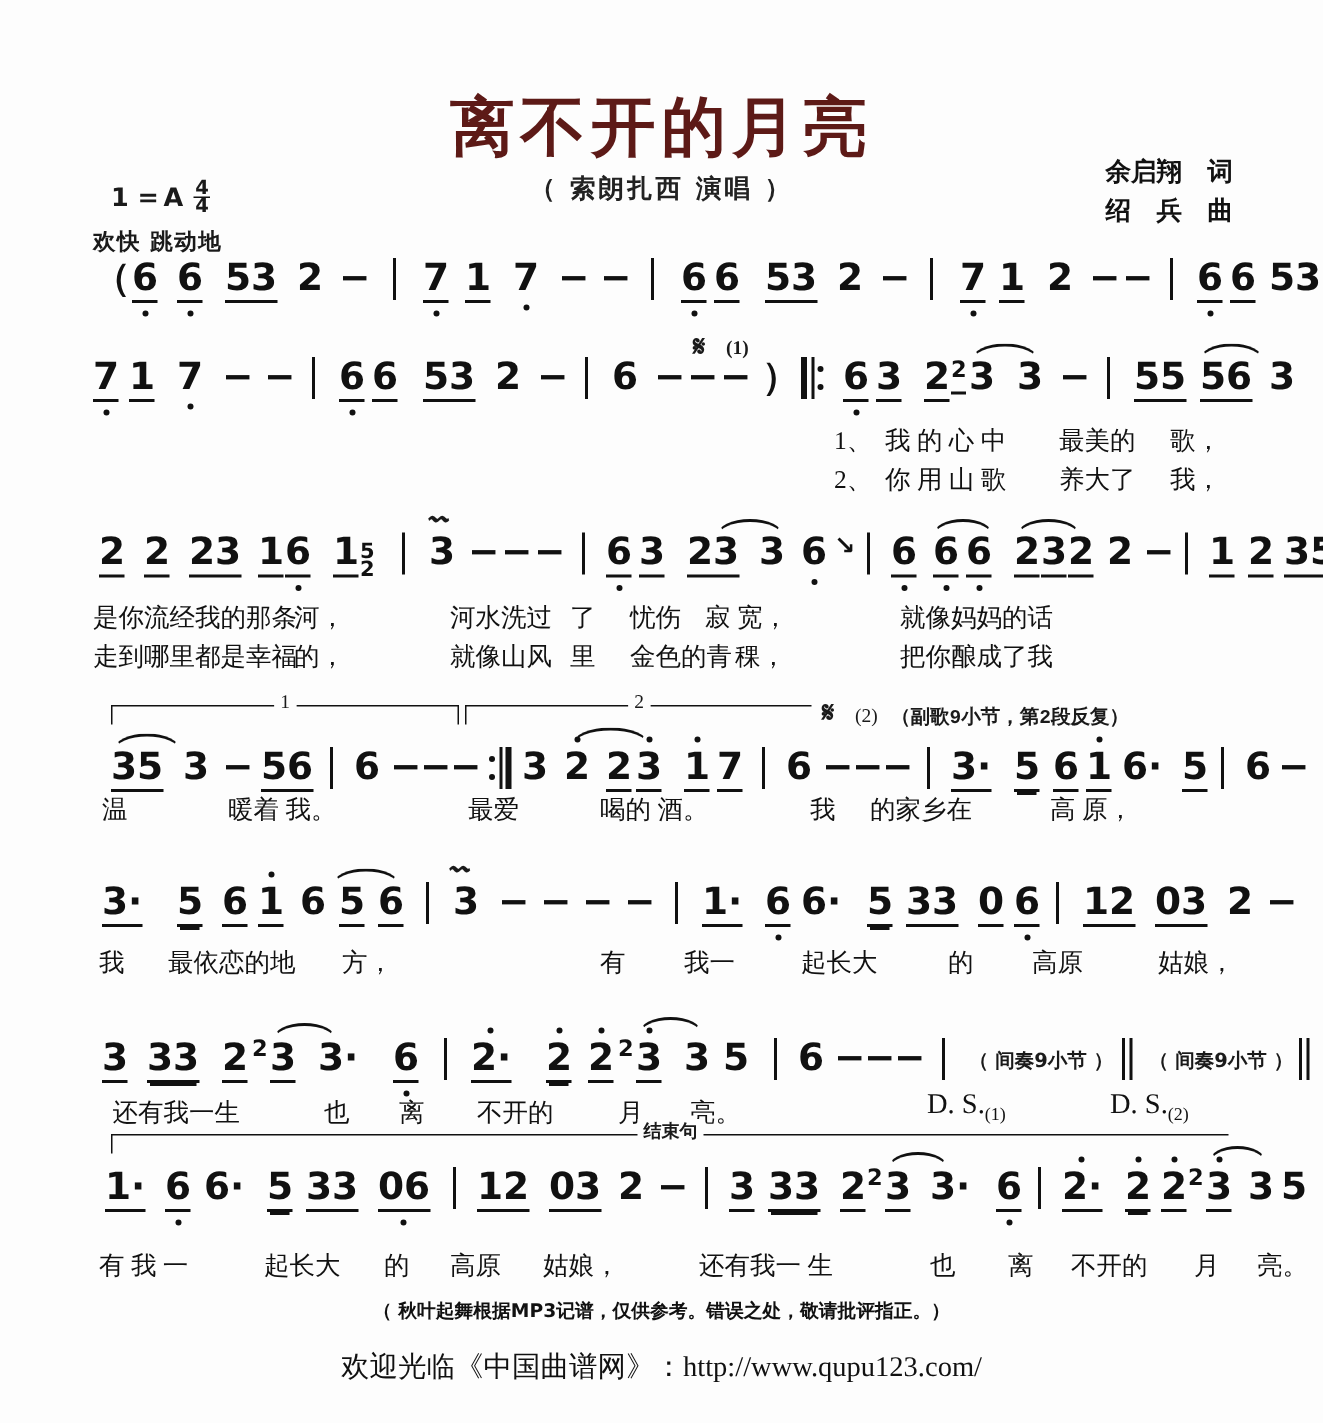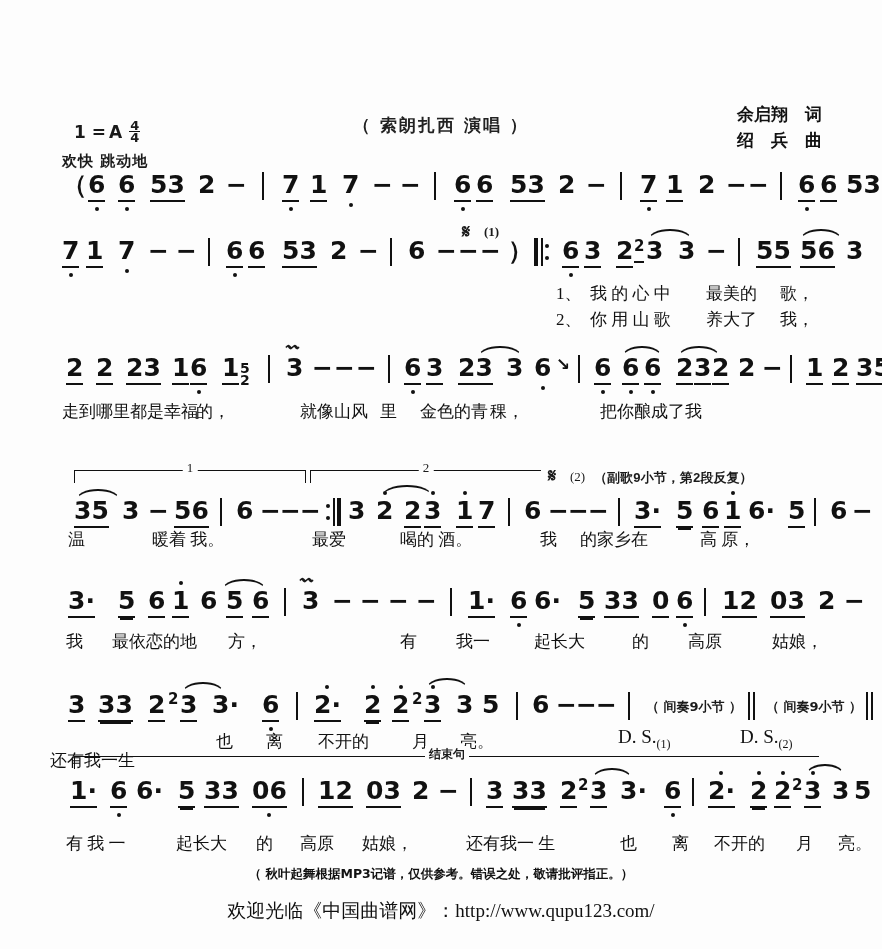--- a/index.html
+++ b/index.html
@@ -250,20 +250,21 @@
     font-family: "Liberation Serif", serif;
     font-size: 19px;
     color: #111;
   }
 </style>
 </head>
 <body>
 
 <div id="sheet">
 
+  <div class="title">离不开的月亮</div>
   <div class="subtitle">（ 索朗扎西 演唱 ）</div>
 
   <div class="credits">
     <div class="row">余启翔　词</div>
     <div class="row">绍　兵　曲</div>
   </div>
 
   <div class="keysig">
     <span>1 =</span>
     <span>A</span>
@@ -418,20 +419,29 @@
       <span class="bar" style="left:790px;"></span>
 
       <span class="n u1" style="left:806px;">1</span>
       <span class="n u1" style="left:832px;">2</span>
       <span class="n u1" style="left:856px;">35</span>
     </div>
   </div>
 
   <div class="system" style="top:400px;">
     <div class="lyric-row">
+      <span class="abs" style="left:62px;">是你流经我的那条</span>
+      <span class="abs" style="left:196px;">河，</span>
+      <span class="abs" style="left:300px;">河水洗过</span>
+      <span class="abs" style="left:380px;">了</span>
+      <span class="abs" style="left:420px;">忧伤</span>
+      <span class="abs" style="left:470px;">寂 宽，</span>
+      <span class="abs" style="left:600px;">就像妈妈的话</span>
+    </div>
+    <div class="lyric-row">
       <span class="abs" style="left:62px;">走到哪里都是幸福</span>
       <span class="abs" style="left:196px;">的，</span>
       <span class="abs" style="left:300px;">就像山风</span>
       <span class="abs" style="left:380px;">里</span>
       <span class="abs" style="left:420px;">金色的青</span>
       <span class="abs" style="left:490px;">稞，</span>
       <span class="abs" style="left:600px;">把你酿成了我</span>
     </div>
   </div>
 
@@ -594,21 +604,21 @@
       <span class="boxnote" style="left:766px; top:6px;">（ 间奏9小节 ）</span>
       <span class="dbar" style="left:866px; width:8px;">
         <i style="left:0;"></i>
           <i style="left:5px;"></i>
       </span>
     </div>
   </div>
 
   <div class="system" style="top:730px;">
     <div class="lyric-row">
-      <span class="abs" style="left:50px;margin-top:19px;">还有我一生</span>
+      <span class="abs" style="left:75px;">还有我一生</span>
       <span class="abs" style="left:216px;">也</span>
       <span class="abs" style="left:266px;">离</span>
       <span class="abs" style="left:318px;">不开的</span>
       <span class="abs" style="left:412px;">月</span>
       <span class="abs" style="left:460px;">亮。</span>
       <span class="ds" style="left:618px; top:-4px;">
         <span>D. S.</span><sub>(1)</sub>
       </span>
       <span class="ds" style="left:740px; top:-4px;">
         <span>D. S.</span><sub>(2)</sub>

